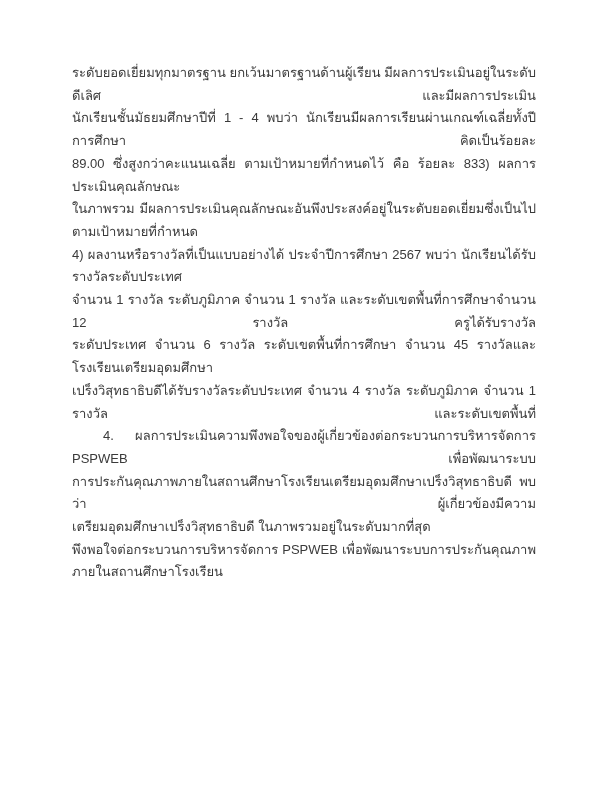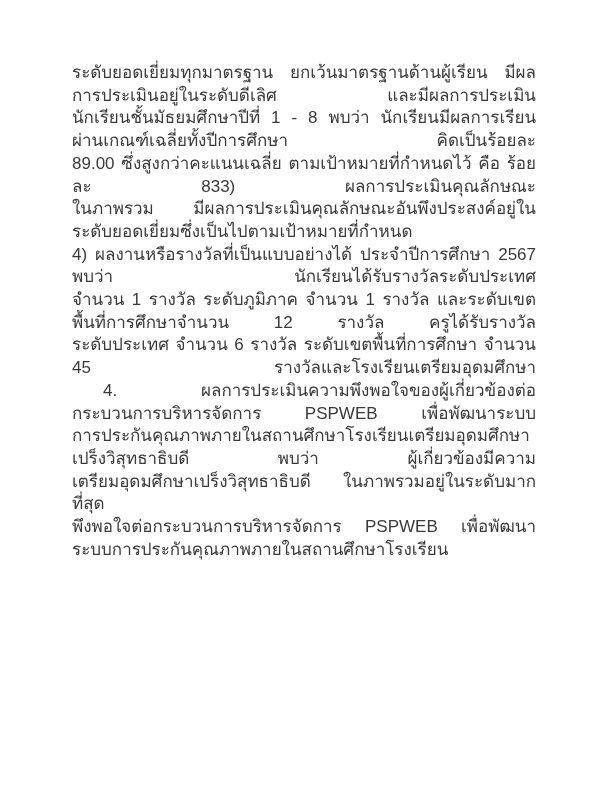--- a/index.html
+++ b/index.html
@@ -13,21 +13,21 @@
     height: 787px;
     background: #ffffff;
     overflow: hidden;
     font-family: "Liberation Sans", sans-serif;
   }
   .text-block {
     position: absolute;
     left: 72px;
     top: 62px;
     width: 464px;
-    font-size: 17px;
+    font-size: 13px;
     line-height: 22.7px;
     color: #3a3a3a;
     letter-spacing: 0;
   }
   .para {
     margin: 0;
     padding: 0;
   }
   .line {
     text-align: justify;
@@ -42,26 +42,27 @@
   }
 </style>
 </head>
 <body>
 
 <div class="page">
   <div class="text-block">
 
     <div class="para">
       <div class="line j">ระดับยอดเยี่ยมทุกมาตรฐาน ยกเว้นมาตรฐานด้านผู้เรียน มีผลการประเมินอยู่ในระดับดีเลิศ และมีผลการประเมิน</div>
-      <div class="line j">นักเรียนชั้นมัธยมศึกษาปีที่ 1 - 8 พบว่า นักเรียนมีผลการเรียนผ่านเกณฑ์เฉลี่ยทั้งปีการศึกษา คิดเป็นร้อยละ</div>
+      <div class="line j">นักเรียนชั้นมัธยมศึกษาปีที่ 1 - 4 พบว่า นักเรียนมีผลการเรียนผ่านเกณฑ์เฉลี่ยทั้งปีการศึกษา คิดเป็นร้อยละ</div>
       <div class="line j">89.00 ซึ่งสูงกว่าคะแนนเฉลี่ย ตามเป้าหมายที่กำหนดไว้ คือ ร้อยละ 833) ผลการประเมินคุณลักษณะ</div>
       <div class="line j">ในภาพรวม มีผลการประเมินคุณลักษณะอันพึงประสงค์อยู่ในระดับยอดเยี่ยมซึ่งเป็นไปตามเป้าหมายที่กำหนด</div>
       <div class="line j">4) ผลงานหรือรางวัลที่เป็นแบบอย่างได้ ประจำปีการศึกษา 2567 พบว่า นักเรียนได้รับรางวัลระดับประเทศ</div>
       <div class="line j">จำนวน 1 รางวัล ระดับภูมิภาค จำนวน 1 รางวัล และระดับเขตพื้นที่การศึกษาจำนวน 12 รางวัล ครูได้รับรางวัล</div>
       <div class="line j">ระดับประเทศ จำนวน 6 รางวัล ระดับเขตพื้นที่การศึกษา จำนวน 45 รางวัลและโรงเรียนเตรียมอุดมศึกษา</div>
+      <div class="line j">เปร็งวิสุทธาธิบดีได้รับรางวัลระดับประเทศ จำนวน 4 รางวัล ระดับภูมิภาค จำนวน 1 รางวัล และระดับเขตพื้นที่</div>
     </div>
 
     <div class="para">
       <div class="line j indent">4. ผลการประเมินความพึงพอใจของผู้เกี่ยวข้องต่อกระบวนการบริหารจัดการ PSPWEB เพื่อพัฒนาระบบ</div>
       <div class="line j">การประกันคุณภาพภายในสถานศึกษาโรงเรียนเตรียมอุดมศึกษาเปร็งวิสุทธาธิบดี พบว่า ผู้เกี่ยวข้องมีความ</div>
       <div class="line">เตรียมอุดมศึกษาเปร็งวิสุทธาธิบดี ในภาพรวมอยู่ในระดับมากที่สุด</div>
       <div class="line j">พึงพอใจต่อกระบวนการบริหารจัดการ PSPWEB เพื่อพัฒนาระบบการประกันคุณภาพภายในสถานศึกษาโรงเรียน</div>
     </div>
 
   </div>

